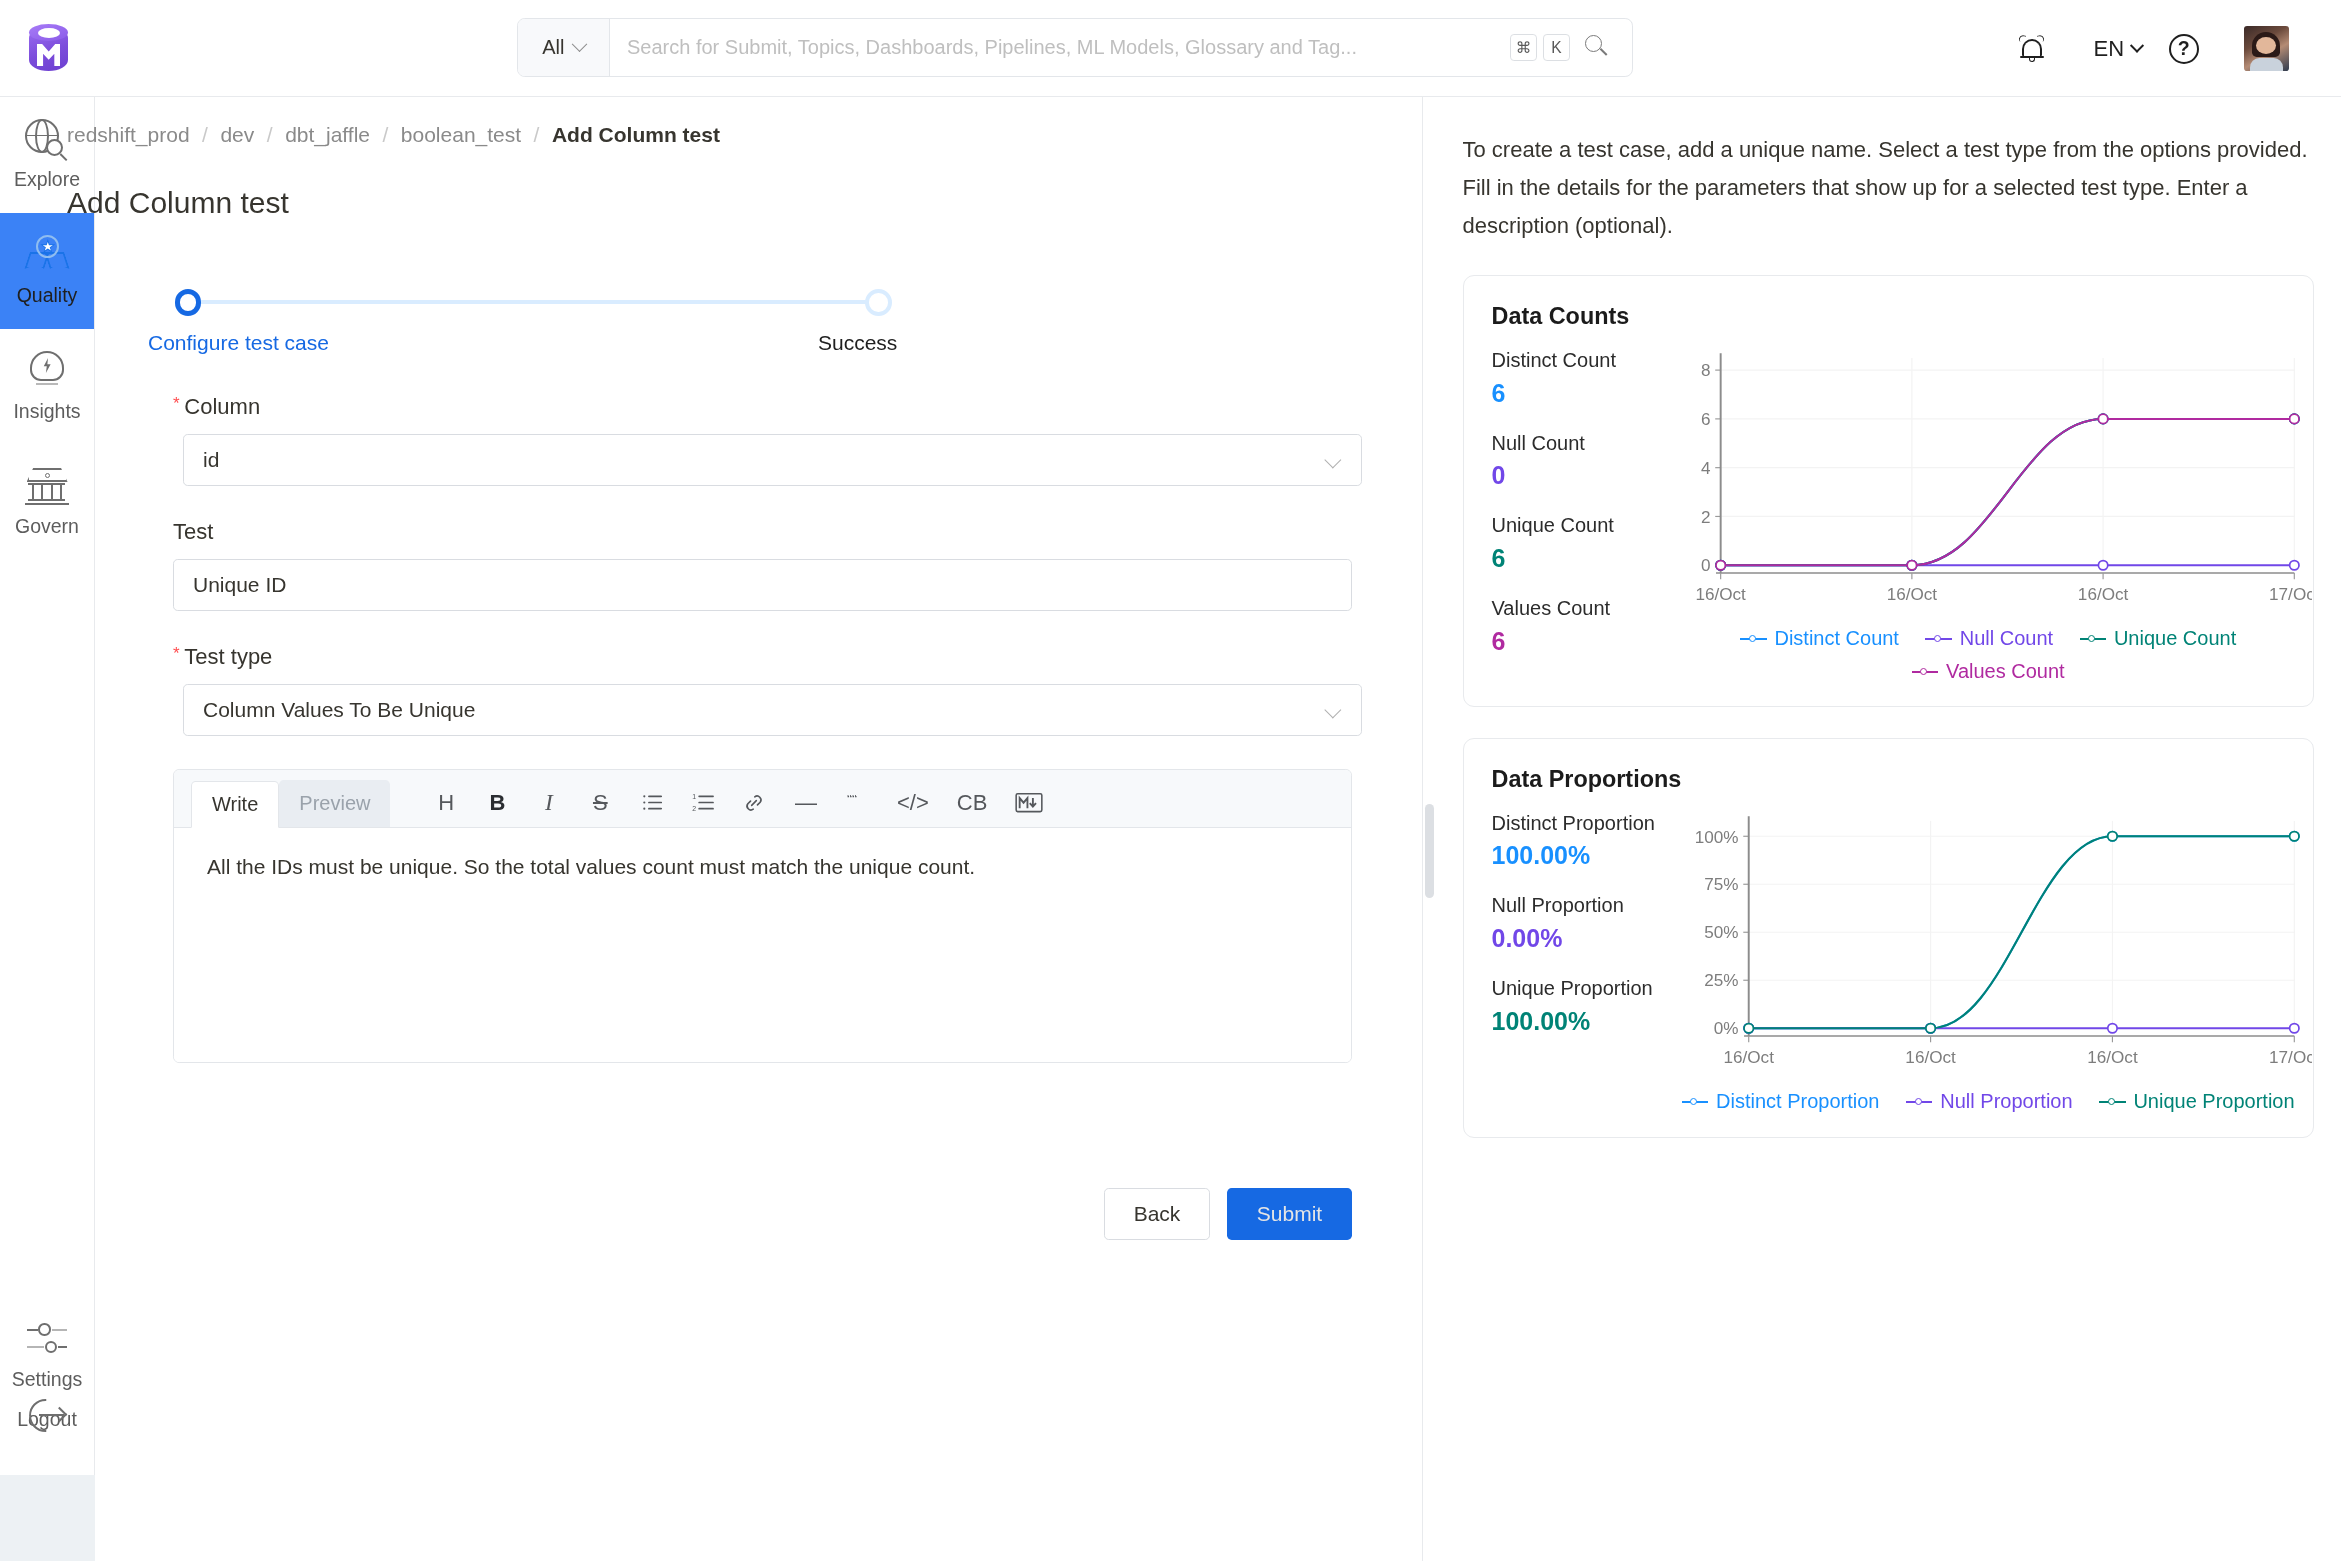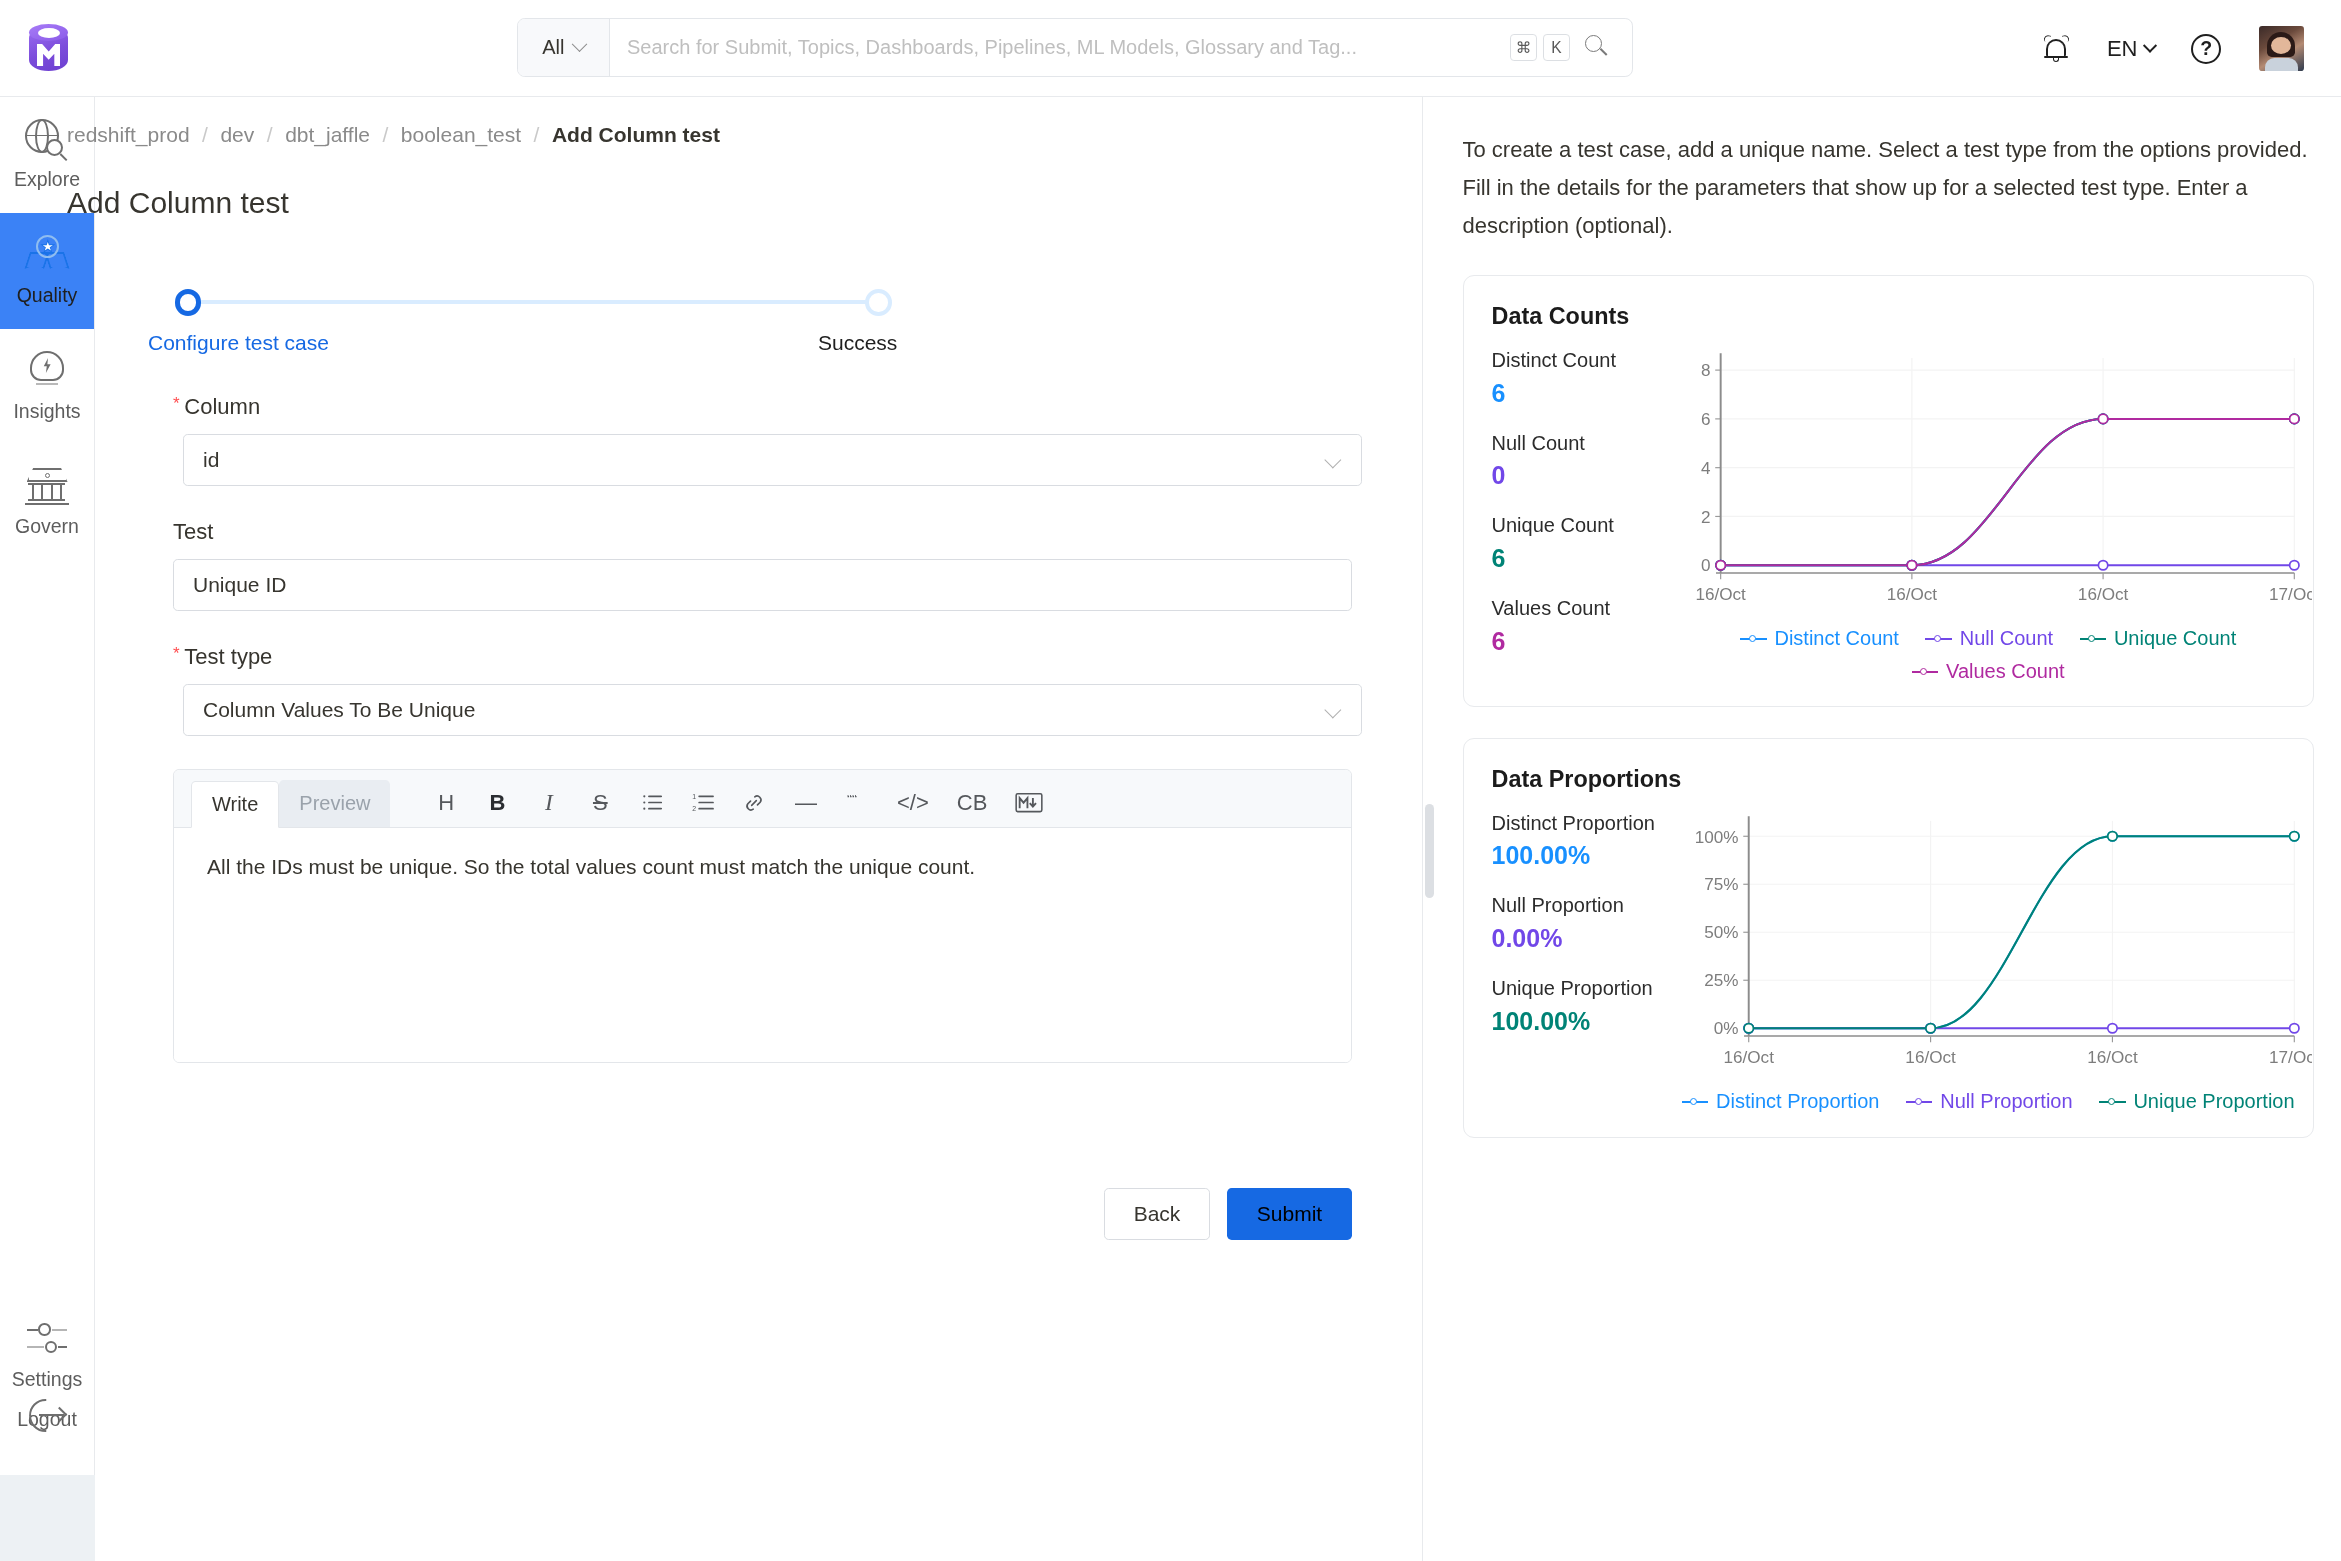--- a/index.html
+++ b/index.html
@@ -58,21 +58,21 @@
     font-size: 15.6px; color: #595959; margin-left: 6.2px; padding: 0 4.7px;
   }
   .search-ic { margin-left: 14px; margin-right: 4.7px; width: 26.5px; height: 26.5px; position: relative; }
   .search-ic i { position: absolute; left: 0.8px; top: 0.8px; width: 17px; height: 17px;
                  border: 1.9px solid #7a7a7a; border-radius: 50%; }
   .search-ic b { position: absolute; left: 15.6px; top: 16.4px; width: 9.4px; height: 2px;
                  background: #7a7a7a; transform: rotate(45deg); }
 
   .hdr-right { position: absolute; right: 0; top: 0; height: 97px; display: flex;
                align-items: center; gap: 0; padding-right: 23.4px; }
-  .hdr-btn { width: 75px; height: 97px; display: flex; align-items: center; justify-content: center; cursor: pointer; }
+  .hdr-btn { width: 75px; height: 97px; display: flex; align-items: center; justify-content: flex-start; cursor: pointer; }
   .bell { width: 26.5px; height: 30px; position: relative; }
   .bell .body { position: absolute; left: 3.1px; top: 5.5px; width: 20px; height: 18px;
                 border: 2px solid #1f1f1f; border-radius: 10px 10px 2.3px 2.3px; border-bottom: none; }
   .bell .base { position: absolute; left: 1.6px; top: 22px; width: 23.4px; height: 2px; background: #1f1f1f; border-radius: 1.6px;}
   .bell .clap { position: absolute; left: 10px; top: 24px; width: 6.2px; height: 4.7px;
                 border: 1.9px solid #1f1f1f; border-top: none; border-radius: 0 0 6.2px 6.2px; }
   .bell .r1 { position: absolute; left: 0.8px; top: 1.6px; width: 7px; height: 7px;
               border-left: 1.9px solid #1f1f1f; border-top: 1.9px solid #1f1f1f; border-radius: 4.7px 0 0 0; transform: rotate(10deg);}
   .bell .r2 { position: absolute; right: 0.8px; top: 1.6px; width: 7px; height: 7px;
               border-right: 1.9px solid #1f1f1f; border-top: 1.9px solid #1f1f1f; border-radius: 0 4.7px 0 0; transform: rotate(-10deg);}
@@ -231,21 +231,21 @@
   .md-ic.ital { font-style: italic; font-family: "Liberation Serif", serif; font-size: 23.4px; }
   .md-ic.strike { text-decoration: line-through; }
   .md-ic svg { display: block; }
   .md-body { height: 234px; padding: 26.5px 33px; font-size: 21px; color: #37352f; background: #fff; }
 
   .btn-row { position: absolute; left: 173px; top: 1188px; width: 1179px;
              display: flex; justify-content: flex-end; gap: 17px; }
   .btn { height: 52px; border-radius: 4.7px; font-size: 21px; display: flex; align-items: center;
          justify-content: center; cursor: pointer; }
   .btn.ghost { width: 106px; border: 0.8px solid #d9dce1; background: #fff; color: #37352f; }
-  .btn.primary { width: 125px; background: #1669e3; color: #000000; }
+  .btn.primary { width: 125px; background: #1669e3; color: #e5e5e5; }
 
   
   .mid-div { position: absolute; left: 1422px; top: 97px; width: 0.8px; height: 1465px; background: #e8eaed; }
   .scroll-thumb { position: absolute; left: 1425px; top: 804px; width: 9.4px; height: 94px;
                   background: #dcdfe3; border-radius: 4.7px; }
 
   
   .right { position: absolute; left: 1436px; top: 97px; width: 906px; height: 1465px;
            background: #fff; padding: 34px 28px 0 26.5px; overflow: hidden; }
   .intro { font-size: 22px; line-height: 1.72; color: #37352f; width: 851px; }

